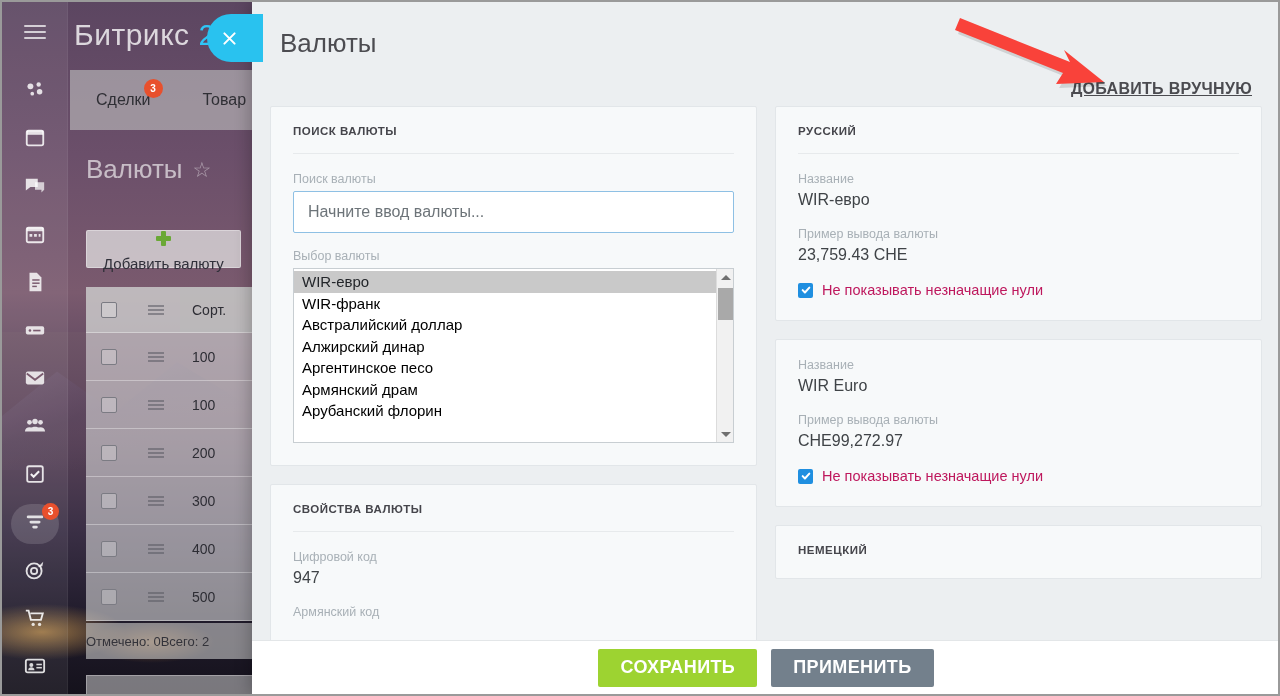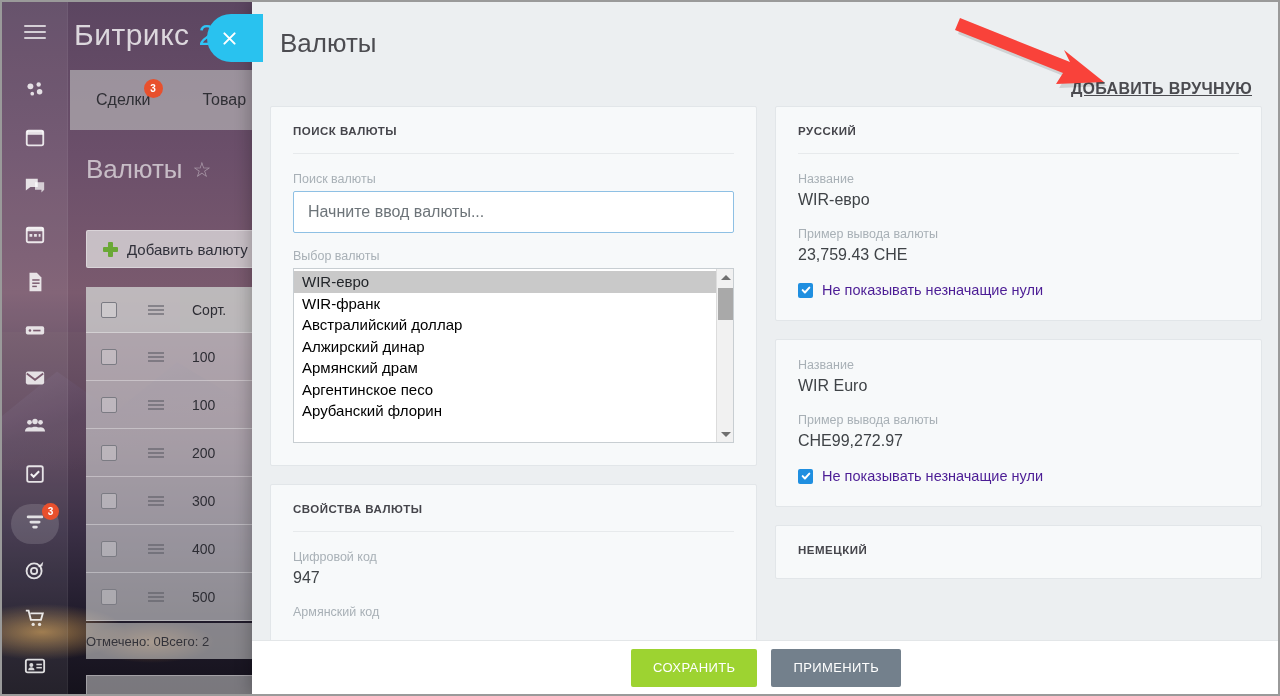--- a/index.html
+++ b/index.html
@@ -105,21 +105,21 @@
   }
   .star { font-size: 21px; color: rgba(255,255,255,.45); }
 
   
   .add-cur-btn {
     position: absolute; left: 84px; top: 228px; height: 38px;
     background: rgba(232,232,232,.72);
     border: 1px solid rgba(255,255,255,.35);
     border-radius: 2px;
     display: flex; align-items: center; gap: 9px;
-    padding: 0 16px; font-size: 15px; color: #30303a; white-space: nowrap;
+    padding: 0 16px; font-size: 15px; color: #30303a; white-space: nowrap; flex-direction: column;
   }
   .plus-ico { width: 15px; height: 15px; position: relative; flex: 0 0 15px; }
   .plus-ico::before, .plus-ico::after {
     content: ""; position: absolute; background: #6aa836; border-radius: 1px;
   }
   .plus-ico::before { left: 0; top: 5px; width: 15px; height: 5px; }
   .plus-ico::after { left: 5px; top: 0; width: 5px; height: 15px; }
 
   
   .grid {
@@ -221,31 +221,31 @@
   .lb-thumb {
     position: absolute; left: 1px; top: 19px; width: 15px; height: 32px; background: #a9a9a9;
   }
 
   .chk-row { display: flex; align-items: center; gap: 9px; margin-top: 4px; }
   .chk-box-on {
     width: 15px; height: 15px; background: #1f8fe0; border-radius: 2px;
     display: flex; align-items: center; justify-content: center; flex: 0 0 15px;
   }
   .chk-box-on svg { width: 10px; height: 10px; stroke: #fff; stroke-width: 2.4; fill: none; }
-  .chk-label { font-size: 14.5px; color: #4c1d95; }
+  .chk-label { font-size: 14.5px; color: #be185d; }
 
   
   .modal-foot {
     position: absolute; left: 0; bottom: 0; width: 1028px; height: 54px;
     background: #fff; border-top: 1px solid #e3e6e8;
     display: flex; align-items: center; justify-content: center; gap: 14px;
   }
   .btn {
     height: 38px; padding: 0 22px; border: none; border-radius: 2px;
-    font-size: 13px; font-weight: normal; letter-spacing: .4px;
+    font-size: 18px; font-weight: bold; letter-spacing: .4px;
     font-family: "Liberation Sans", sans-serif; cursor: pointer;
   }
   .btn-save { background: #9dd331; color: #fff; }
   .btn-apply { background: #73808c; color: #fff; }
   .btn-cancel { background: transparent; color: #4c5157; }
 
   
   .arrow-anno {
     position: absolute; left: 950px; top: 8px; width: 190px; height: 95px;
     pointer-events: none; z-index: 90;
@@ -559,22 +559,22 @@
           <input class="txt-input" type="text" placeholder="Начните ввод валюты..." style="">
 
           <div class="fld-label" style="margin-top:16px">Выбор валюты</div>
 
           <div class="listbox">
             <div class="listbox-inner">
               <div class="lb-item sel">WIR-евро</div>
               <div class="lb-item">WIR-франк</div>
               <div class="lb-item">Австралийский доллар</div>
               <div class="lb-item">Алжирский динар</div>
+              <div class="lb-item">Аргентинское песо</div>
               <div class="lb-item">Армянский драм</div>
-              <div class="lb-item">Аргентинское песо</div>
               <div class="lb-item">Арубанский флорин</div>
 
             </div>
             <div class="lb-scroll">
               <div class="lb-arrow up">
                   <i></i>
                 </div>
               <div class="lb-thumb"></div>
               <div class="lb-arrow dn">
                   <i></i>

